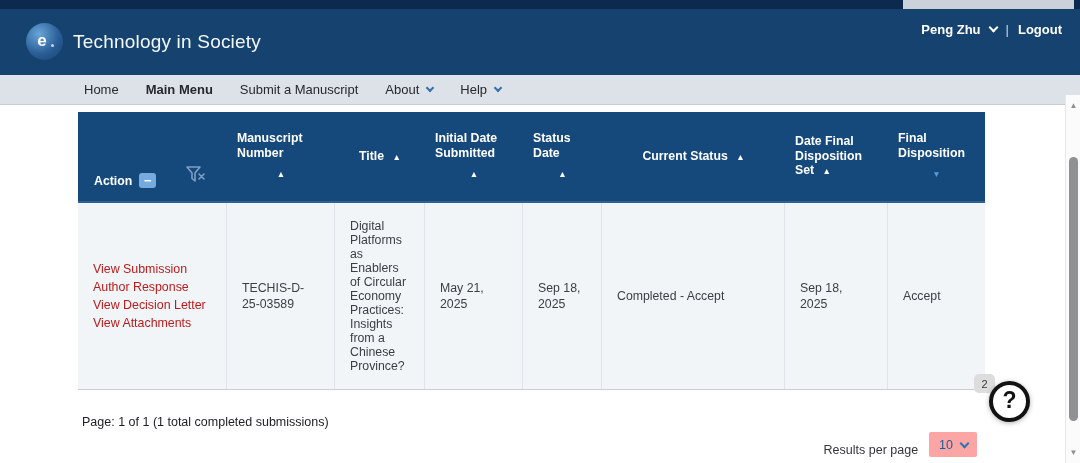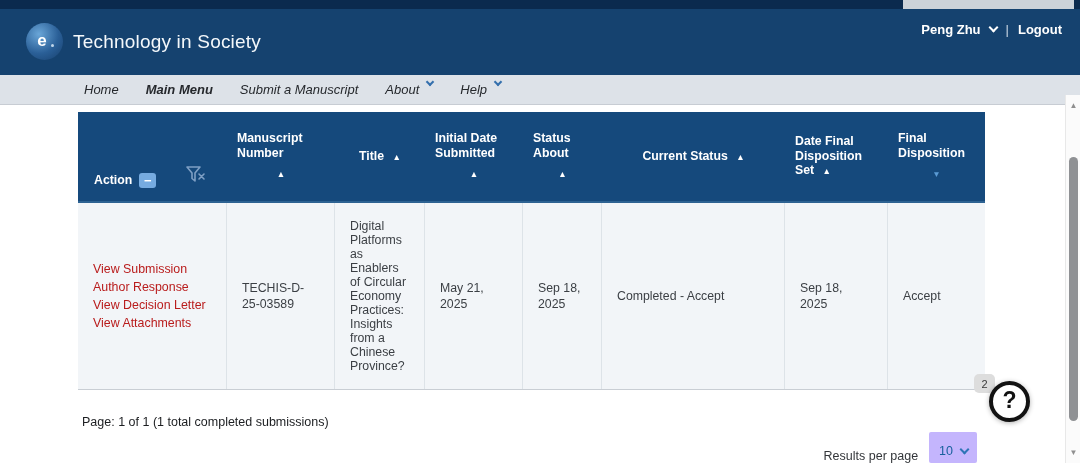--- a/index.html
+++ b/index.html
@@ -23,56 +23,56 @@
                color:#ffffff; font-size:13px; font-weight:bold; }
   .chev { display:inline-block; width:7px; height:7px; border-right:2px solid #fff; border-bottom:2px solid #fff;
           transform:rotate(45deg); margin-top:-4px; }
   .user-sep { font-weight:normal; color:#cdd9e6; }
   .user-name, .logout { cursor:pointer; }
 
   
   .navbar { position:absolute; left:0; top:75px; width:1080px; height:30px; background:#dde2e8;
             border-bottom:1px solid #c7ccd3; display:flex; align-items:center; padding-left:84px; gap:27px;
             font-size:13px; color:#25282c; }
-  .nav-item { display:flex; gap:8px; cursor:pointer;font-style:italic; }
+  .nav-item { display:flex; align-items:center; gap:8px; cursor:pointer; }
   .nav-item.active { font-weight:bold; }
   .chev-blue { display:inline-block; width:6px; height:6px; border-right:2px solid #3470ad; border-bottom:2px solid #3470ad;
                transform:rotate(45deg); margin-top:-3px; }
 
   
   .table { position:absolute; left:78px; top:112px; width:907px; }
   .thead { display:grid; grid-template-columns:149px 108px 90px 98px 79px 183px 103px 97px;
            background:#15497c; height:91px; border-bottom:2px solid #2d6292; }
   .th { color:#fff; font-size:12.3px; font-weight:bold; display:flex; flex-direction:column;
         align-items:center; justify-content:center; text-align:left; padding:6px 10px; line-height:14.5px; }
   .th-inner { max-width:100%; }
   .sort-arrow { font-size:8.5px; color:#fff; }
   .sort-arrow.below { display:block; text-align:center; margin-top:7px; }
   .sort-arrow.inline { margin-left:5px; }
   .sort-arrow.desc { color:#5b9bd5; }
   .th-action { flex-direction:row; align-items:flex-end; justify-content:flex-start; padding:0 20px 13px 16px; }
-  .action-label-group { display:flex; align-items:center; gap:7px; }
+  .action-label-group { display:flex; align-items:flex-end; gap:7px; }
   .minus-box { width:17px; height:15px; background:#76abe0; border-radius:3px; color:#fff; font-size:13px;
                font-weight:bold; display:flex; align-items:center; justify-content:center; line-height:1; cursor:pointer; }
   .filter-icon { margin-left:auto; margin-bottom:1px; cursor:pointer; }
 
   .tbody-row { display:grid; grid-template-columns:149px 108px 90px 98px 79px 183px 103px 97px;
                background:#f2f5f8; height:187px; border-bottom:1px solid #c9ced4; }
   .td { display:flex; flex-direction:column; justify-content:center; padding:10px 14px 10px 15px;
         font-size:12.3px; color:#3b3f44; line-height:16px; border-right:1px solid #dde3e8; }
   .td:last-child { border-right:none; }
   .td-title { line-height:14px; }
   .action-links { display:flex; flex-direction:column; gap:1px; }
   .action-links a { color:#b91c1c; text-decoration:none; font-size:12.4px; line-height:17px; cursor:pointer; }
 
   
   .page-info { position:absolute; left:82px; top:415px; font-size:12.5px; color:#1c1e21; }
   .rpp { position:absolute; right:103px; top:432px; display:flex; align-items:flex-end; gap:11px; }
   .rpp-label { font-size:12.5px; color:#33363a; }
-  .rpp-box { background:#c4b5fd; border-radius:2px; padding:12px 9px 5px 10px; display:flex; align-items:center;
+  .rpp-box { background:#fca5a5; border-radius:2px; padding:6px 9px 5px 10px; display:flex; align-items:center;
              gap:8px; cursor:pointer; }
   .rpp-value { color:#17609d; font-size:12.5px; }
   .chev-rpp { display:inline-block; width:7px; height:7px; border-right:2px solid #2e75b6; border-bottom:2px solid #2e75b6;
               transform:rotate(45deg); margin-top:-3px; }
 
   
   .help-badge { position:absolute; left:974px; top:374px; width:21px; height:19px; background:#dddddd;
                 border-radius:5px; display:flex; align-items:center; justify-content:center;
                 font-size:11px; color:#3a3a3a; }
   .help-circle { position:absolute; left:989px; top:381px; width:41px; height:41px; border-radius:50%;
@@ -154,21 +154,21 @@
         <span class="th-inner">
           <span>Title</span>
           <span class="sort-arrow inline">▲</span>
         </span>
       </div>
       <div class="th">
         <span class="th-inner">Initial Date Submitted</span>
         <span class="sort-arrow below">▲</span>
       </div>
       <div class="th">
-        <span class="th-inner">Status About</span>
+        <span class="th-inner">Status Date</span>
         <span class="sort-arrow below">▲</span>
       </div>
       <div class="th">
         <span class="th-inner">
           <span>Current Status</span>
           <span class="sort-arrow inline">▲</span>
         </span>
       </div>
       <div class="th">
         <span class="th-inner">

